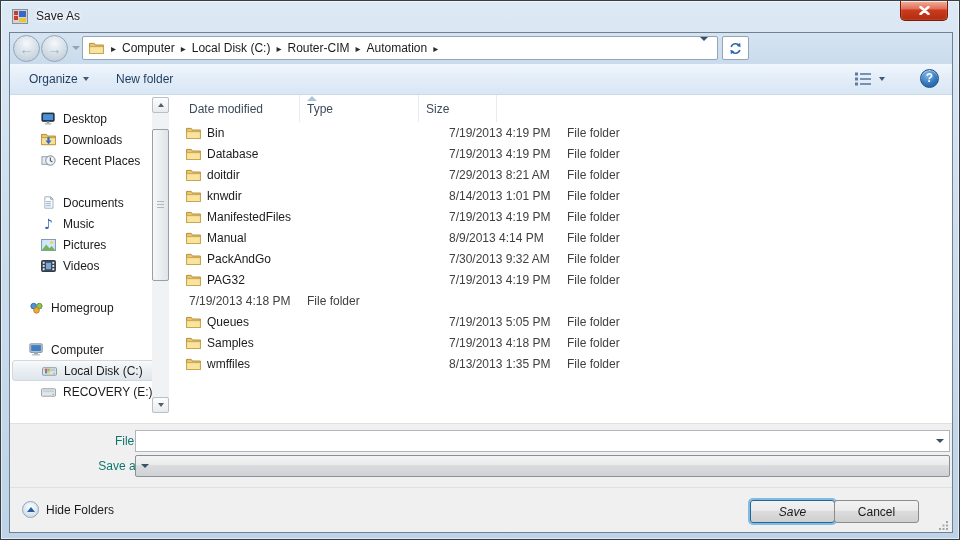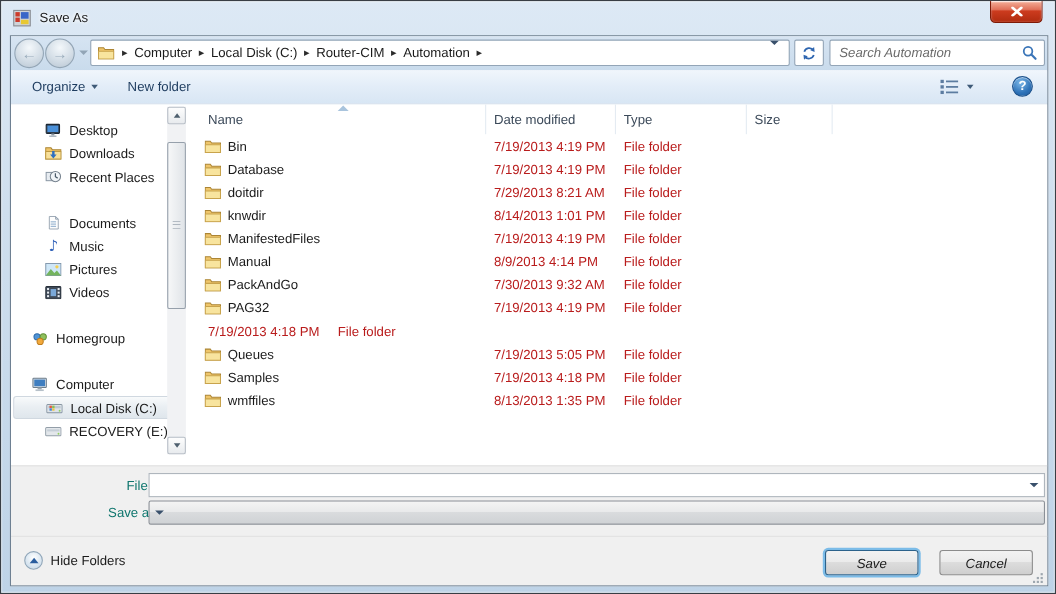--- a/index.html
+++ b/index.html
@@ -90,21 +90,21 @@
   
   .filelist{position:absolute;left:172px;top:0;right:2px;height:100%;}
   .lheader{position:relative;height:27px;display:flex;color:#3c4a5a;}
   .hcell{box-sizing:border-box;height:100%;padding:7px 0 0 7px;border-right:1px solid #e4ebf2;}
   .w-name{width:260px;} .w-date{width:118px;} .w-type{width:119px;} .w-size{width:78px;}
   .sort-glyph{position:absolute;left:125px;top:1px;width:0;height:0;
         border-left:5px solid transparent;border-right:5px solid transparent;border-bottom:5px solid #a9c4dd;}
   .lrows{position:absolute;top:27px;left:0;right:0;}
   .lrow{height:21px;display:flex;align-items:center;}
   .cname{width:260px;box-sizing:border-box;padding-left:4px;display:flex;align-items:center;gap:6px;}
-  .cdate,.ctype{box-sizing:border-box;padding-left:7px;color:#b91c1c;}
+  .cdate,.ctype{box-sizing:border-box;padding-left:7px;color:#404040;}
   .cdate{width:118px;} .ctype{width:119px;} .csize{width:78px;box-sizing:border-box;padding-left:7px;}
   
   .fields{position:absolute;top:390px;left:0;right:0;height:64px;box-sizing:border-box;
         background:#f0f0f0;border-top:1px solid #e0e0e0;}
   .flabel{position:absolute;left:0;width:120px;text-align:right;color:#0f766e;padding-left:41px;}
   .flabel.r1{top:10px;} .flabel.r2{top:35px;}
   .mn{text-decoration:underline;}
   .fn-wrap{position:absolute;left:125px;right:2px;top:6px;height:22px;box-sizing:border-box;
         background:#fff;border:1px solid #afb6bd;display:flex;align-items:center;}
   .fn-wrap input{flex:1;border:none;outline:none;font:12px "Liberation Sans",sans-serif;padding:0 6px;min-width:0;background:transparent;}
@@ -118,21 +118,21 @@
         background:#f0f0f0;border-top:1px solid #e0e0e0;}
   .hide-folders{position:absolute;left:12px;top:13px;display:flex;align-items:center;gap:7px;}
   .hf-circle{width:17px;height:17px;border-radius:50%;box-sizing:border-box;border:1px solid #8fa5b8;
         background:radial-gradient(circle at 50% 35%,#ffffff,#d8e5f0 60%,#c2d4e4);
         display:flex;align-items:center;justify-content:center;}
   .tri-up-b{width:0;height:0;border-left:4px solid transparent;border-right:4px solid transparent;border-bottom:5px solid #2a5d9e;}
   .btn{position:absolute;top:12px;width:85px;height:23px;box-sizing:border-box;border-radius:3px;
         display:flex;align-items:center;justify-content:center;color:#1b1b1b;
         background:linear-gradient(180deg,#f2f2f2,#ebebeb 45%,#dddddd 46%,#cfcfcf);}
   .btn-save{right:117px;border:1px solid #2c628b;box-shadow:0 0 0 2px #7cbce8;font-style:italic;}
-  .btn-cancel{right:13px;border:1px solid #8b8b8b;font-style:italic;}
+  .btn-cancel{right:33px;border:1px solid #8b8b8b;}
   .resize-grip{position:absolute;right:3px;bottom:2px;}
   svg{display:block;}
 </style>
 </head>
 <body>
 
 <div class="frame">
 
   <div class="titlebar">
     <div class="title-icon">
@@ -195,29 +195,20 @@
 
       <div class="refresh-btn">
         <svg width="15" height="15" viewBox="0 0 16 16">
           <path d="M3.4 6.4 A5 5 0 0 1 12.2 5" fill="none" stroke="#2f66b0" stroke-width="1.7"></path>
           <polygon points="12.9,1.9 13.4,6.7 9.3,5.1" fill="#2f66b0"></polygon>
           <path d="M12.6 9.6 A5 5 0 0 1 3.8 11" fill="none" stroke="#2f66b0" stroke-width="1.7"></path>
           <polygon points="3.1,14.1 2.6,9.3 6.7,10.9" fill="#2f66b0"></polygon>
         </svg>
       </div>
 
-      <div class="search-box">
-        <input type="text" placeholder="Search Automation" style="">
-        <span class="mag">
-          <svg width="14" height="14" viewBox="0 0 14 14">
-            <circle cx="5.6" cy="5.6" r="3.9" fill="none" stroke="#3a75b8" stroke-width="1.6"></circle>
-            <path d="M8.6 8.6 L12.4 12.4" stroke="#3a75b8" stroke-width="2" stroke-linecap="round"></path>
-          </svg>
-        </span>
-      </div>
     </div>
 
     <div class="toolbar">
       <div class="tool-item organize">
         <span>Organize</span>
         <span class="tool-arrow"></span>
       </div>
       <div class="tool-item newfolder">
         <span>New folder</span>
       </div>
@@ -377,21 +368,20 @@
           </div>
         <div class="sthumb"></div>
         <div class="sbtn down">
             <span class="tri-down-s"></span>
           </div>
       </div>
 
       <div class="filelist">
         <div class="lheader">
           <div class="sort-glyph"></div>
-          <div class="hcell w-name">Name</div>
           <div class="hcell w-date">Date modified</div>
           <div class="hcell w-type">Type</div>
           <div class="hcell w-size">Size</div>
         </div>
         <div class="lrows">
 
             <div class="lrow">
               <span class="cname">
                 <span class="sicon" style="margin:0;width:15px;">
                   <svg width="15" height="12" viewBox="0 0 16 13">

